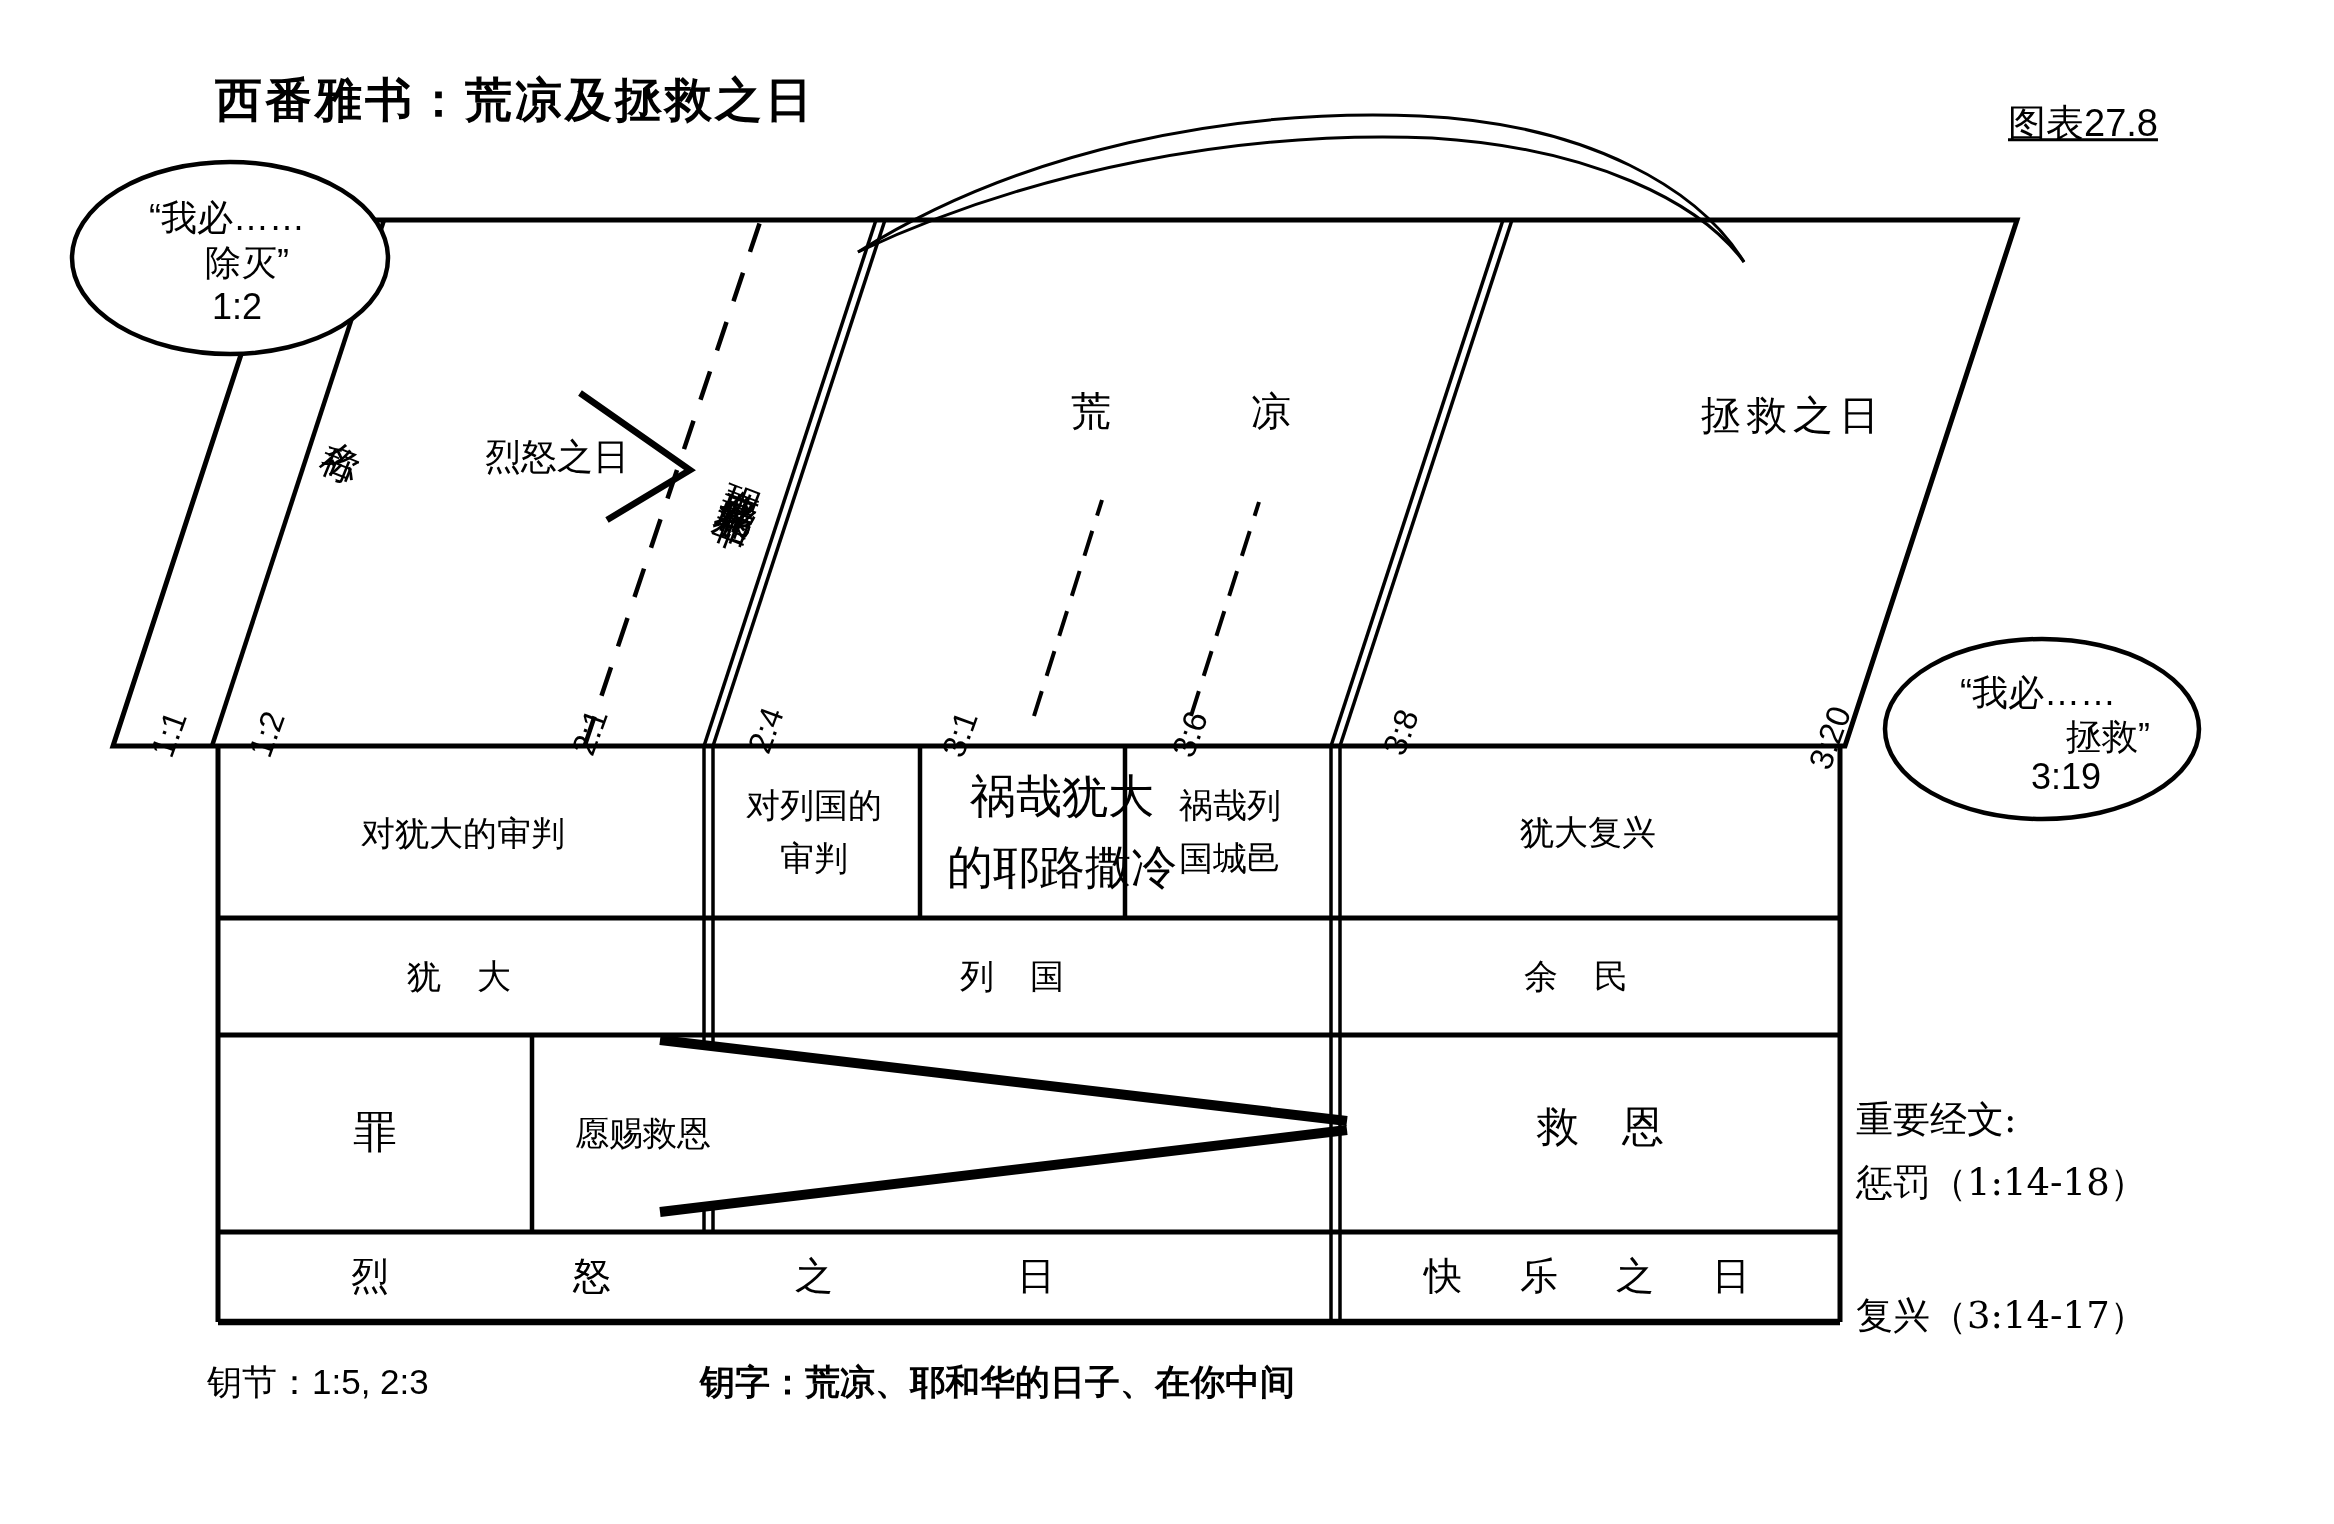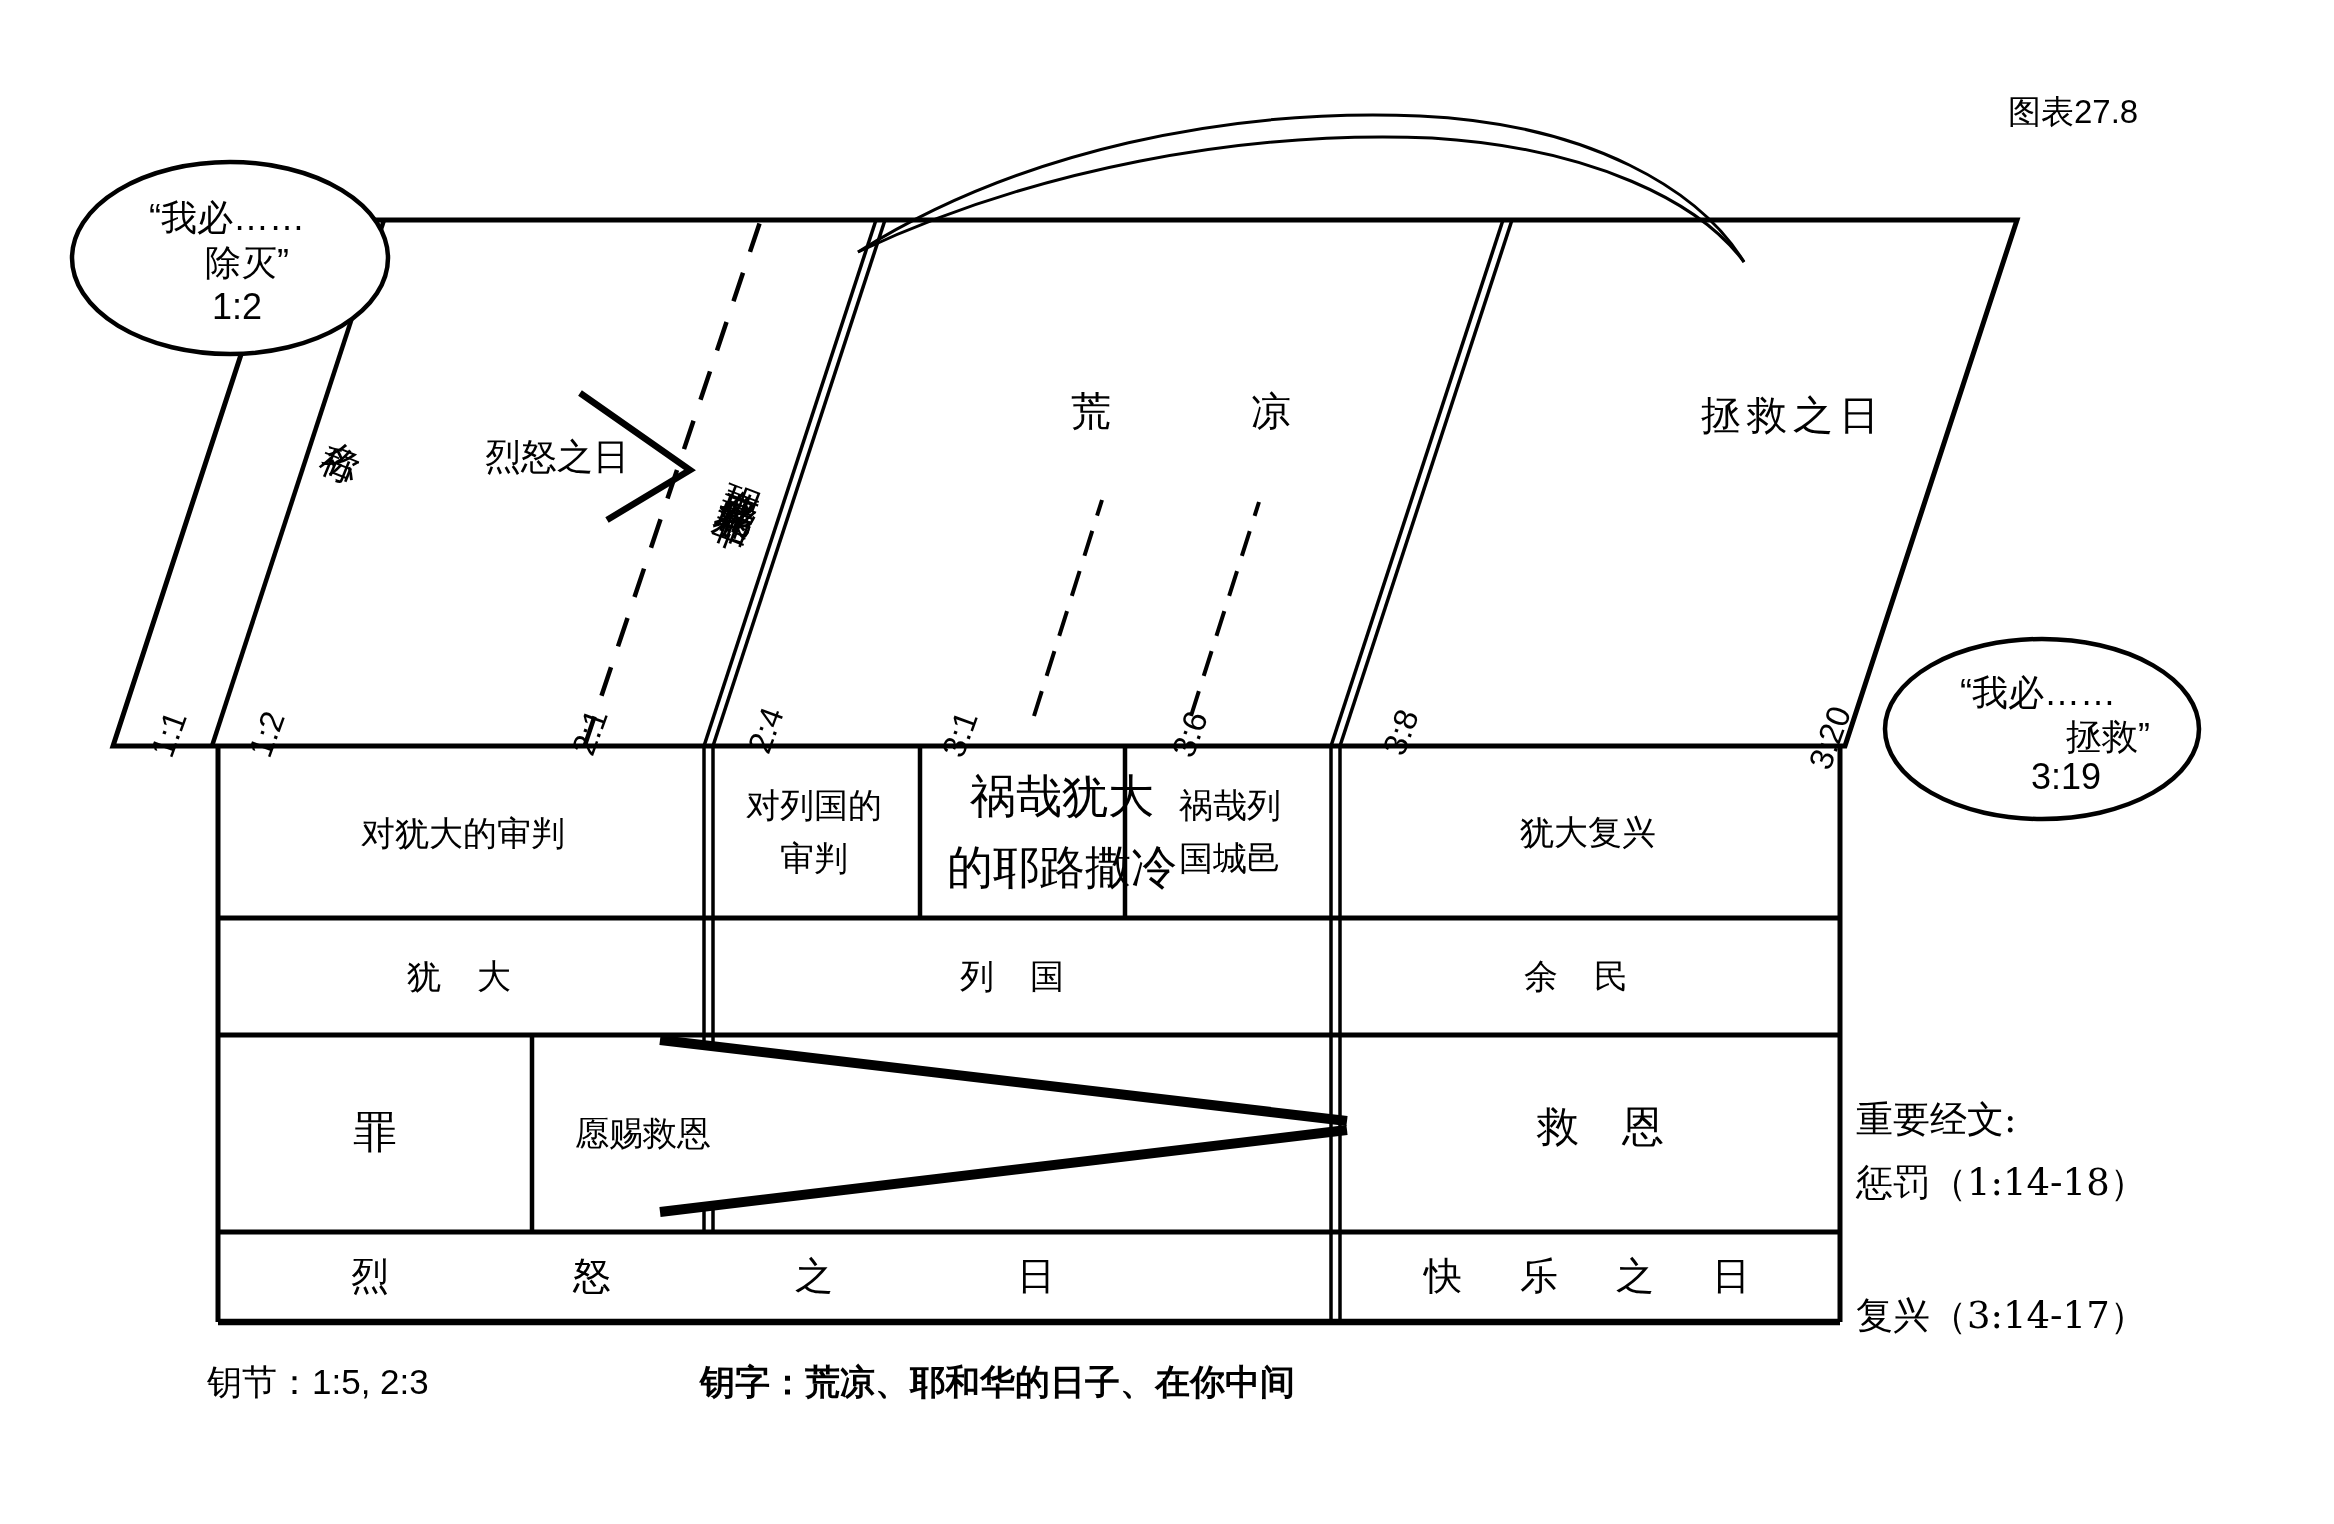--- a/index.html
+++ b/index.html
@@ -62,21 +62,22 @@
     <line x1="1331" y1="746" x2="1331" y2="1322" stroke="#000" stroke-width="3.5"></line>
     <line x1="1340" y1="746" x2="1340" y2="1322" stroke="#000" stroke-width="3.5"></line>
 
     <line x1="660" y1="1040" x2="1347" y2="1121" stroke="#000" stroke-width="10"></line>
     <line x1="660" y1="1212" x2="1347" y2="1130" stroke="#000" stroke-width="10"></line>
 
     <ellipse cx="230" cy="258" rx="158" ry="96" fill="#fff" stroke="#000" stroke-width="4.5"></ellipse>
     <ellipse cx="2042" cy="729" rx="157" ry="90" fill="#fff" stroke="#000" stroke-width="4.5"></ellipse>
   </svg>
 
-  <div class="t" style="left:2008px;top:112px;transform:translate(0,-50%);font-size:33px;">图表27.8</div>
+  <div class="t" style="left:215px;top:100px;transform:translate(0,-50%);font-size:47px;font-weight:700;letter-spacing:3px;">西番雅书：荒凉及拯救之日</div>
+  <div class="t" style="left:2008px;top:124px;transform:translate(0,-50%);font-size:38px;text-decoration:underline;">图表27.8</div>
 
   <div class="t ctr" style="left:227px;top:217px;font-size:36px;">“我必……</div>
   <div class="t ctr" style="left:247px;top:262px;font-size:36px;">除灭”</div>
   <div class="t ctr" style="left:237px;top:306px;font-size:36px;">1:2</div>
 
   <div class="t ctr" style="left:2038px;top:692px;font-size:36px;">“我必……</div>
   <div class="t ctr" style="left:2078px;top:736px;font-size:36px;margin-left:30px;">拯救”</div>
   <div class="t ctr" style="left:2066px;top:776px;font-size:36px;">3:19</div>
 
   <div class="t vert" style="left:354px;top:428px;transform:rotate(22deg) translate(-50%,-50%);font-size:38px;">名称</div>

